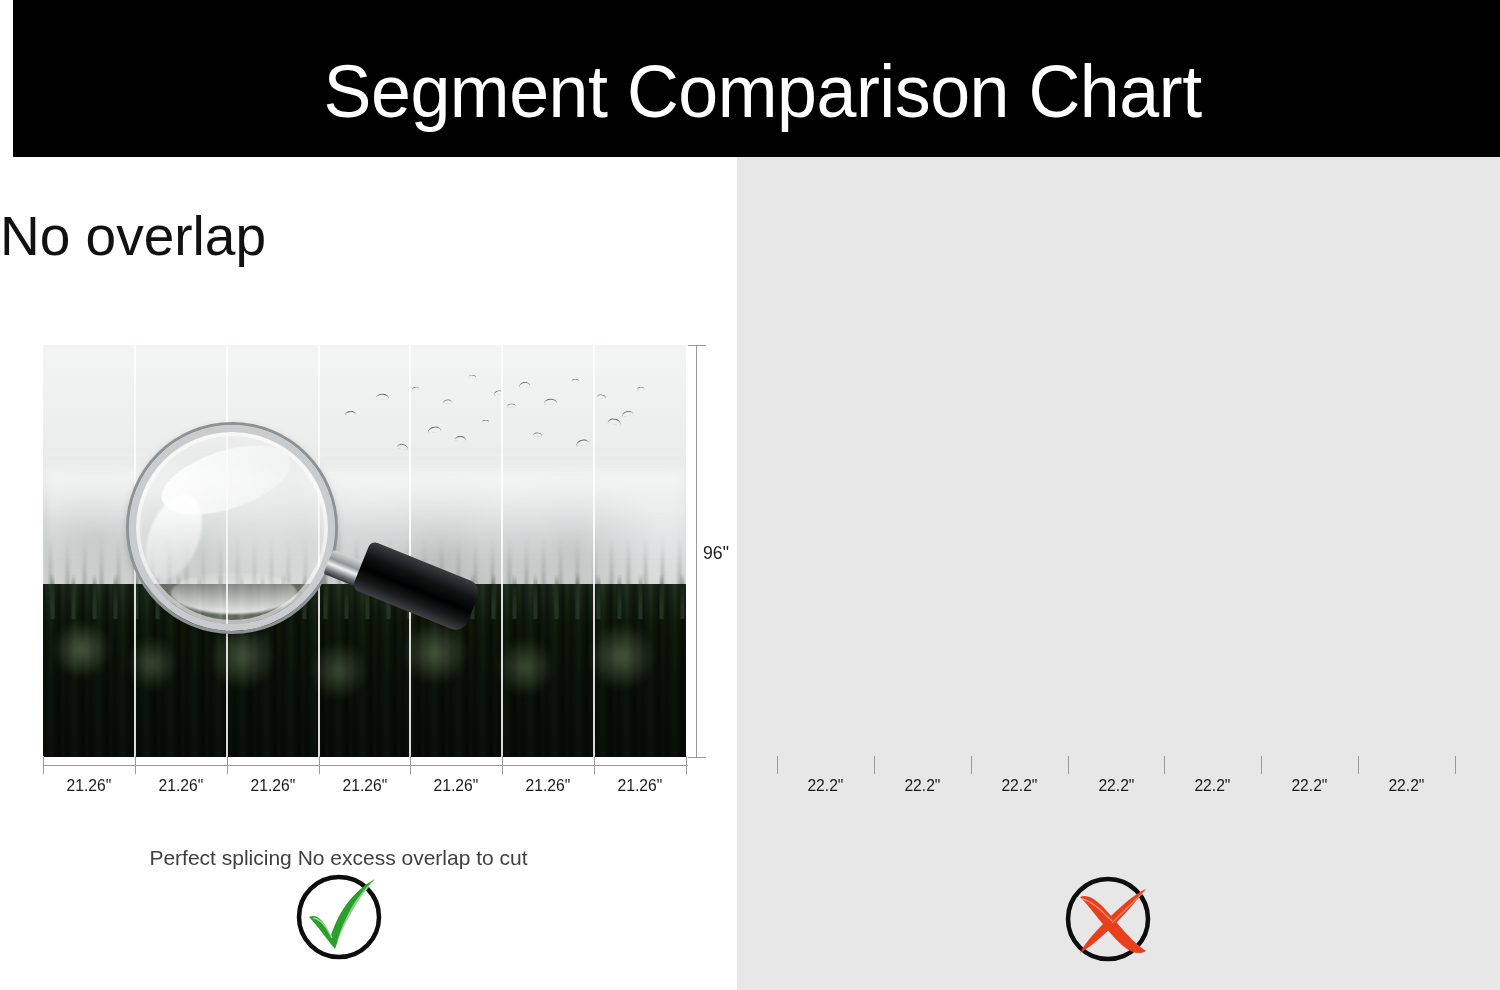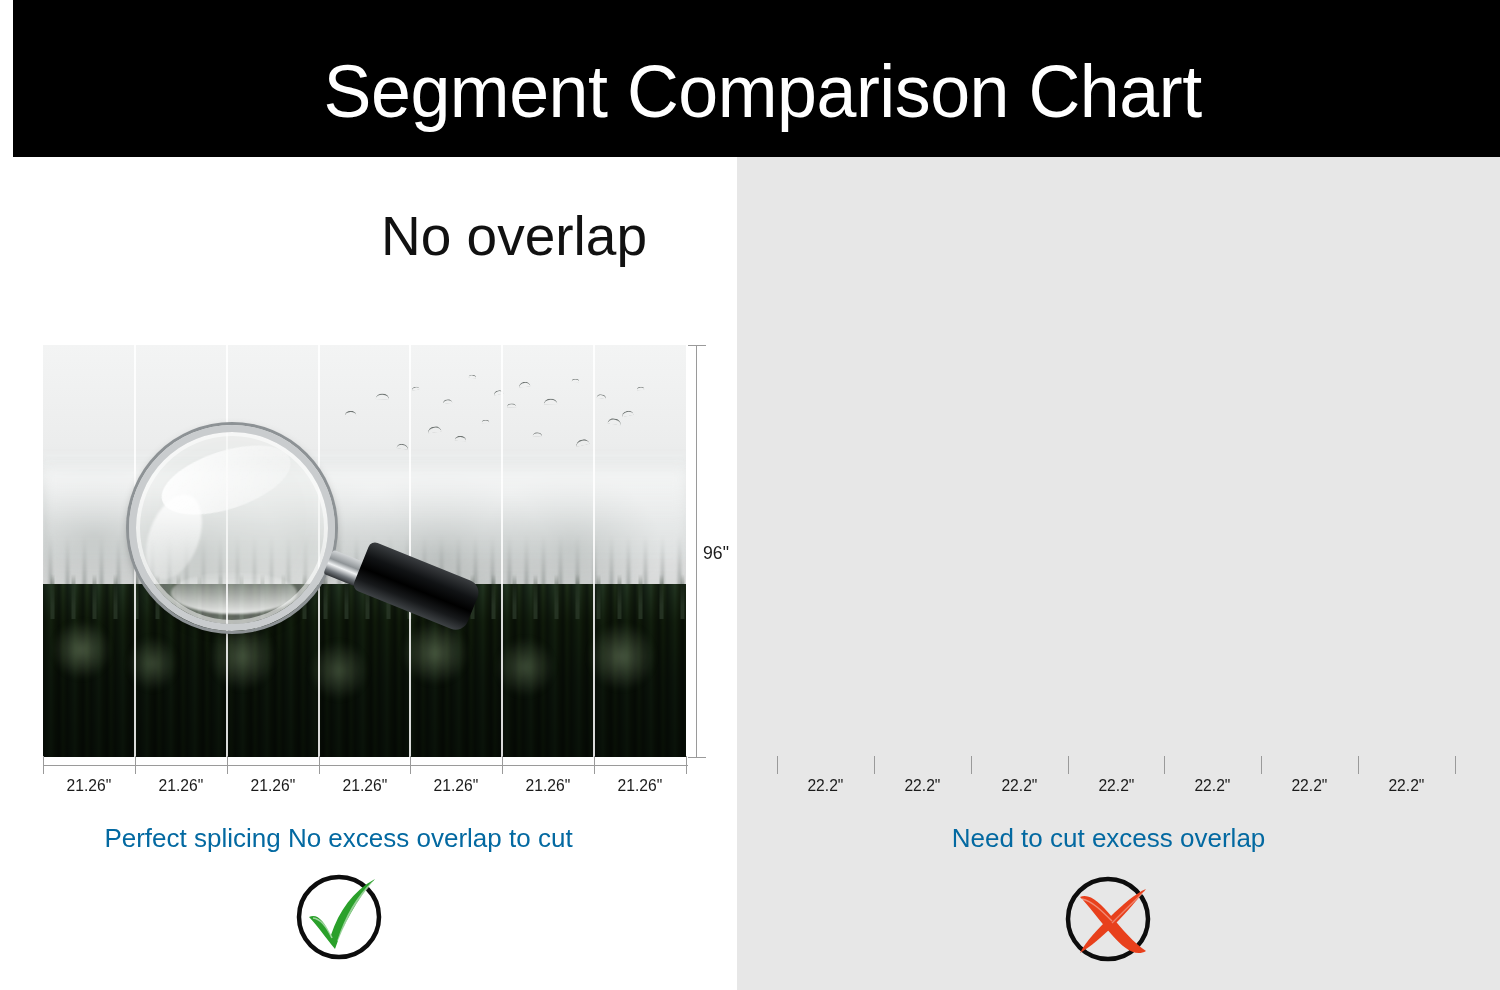--- a/index.html
+++ b/index.html
@@ -46,21 +46,21 @@
     top: 157px;
     height: 833px;
   }
   .panel-left  { left: 0px;   width: 737px; background: #ffffff; }
   .panel-right { left: 737px; width: 763px; background: #e7e7e7; }
 
   .panel-heading {
     position: absolute;
     top: 52px;
     width: 100%;
-    text-align: right;
+    text-align: left;
     font-size: 55px;
     color: #111111;
     font-weight: 400;
     line-height: 1;
   }
   .panel-left  .panel-heading { padding-right: 90px; }
   .panel-right .panel-heading { padding-right: 30px; }
 
   
   .wall {
@@ -250,25 +250,25 @@
     font-size: 19px;
     color: #1b1b1b;
     line-height: 1;
     white-space: nowrap;
     transform: scaleX(0.93);
   }
 
   
   .caption {
     position: absolute;
-    top: 668px;
+    top: 690px;
     width: 100%;
     text-align: center;
-    font-size: 26px;
-    color: #0369a1;
+    font-size: 21px;
+    color: #404040;
     line-height: 1;
   }
   .panel-left  .caption { padding-right: 60px; }
   .panel-right .caption { padding-right: 20px; }
 
   .verdict {
     position: absolute;
     top: 712px;
     width: 100%;
     display: flex;
@@ -356,21 +356,20 @@
         <path d="M18 48 C26 44, 33 52, 40 66 C48 42, 62 22, 84 10 C66 30, 52 56, 44 80 C34 68, 26 56, 18 48 Z" fill="#2aa02a"></path>
         <path d="M22 49 C30 50, 36 58, 41 69" fill="none" stroke="#ffffff" stroke-width="1.6" opacity="0.55"></path>
         <path d="M47 72 C54 50, 66 28, 82 13" fill="none" stroke="#ffffff" stroke-width="1.8" opacity="0.5"></path>
       </svg>
     </div>
   </div>
 
   <div class="panel panel-right">
 
 
-    <div class="caption">Need to cut excess overlap</div>
 
     <div class="verdict">
       <svg width="100" height="100" viewBox="0 0 100 100" aria-label="red-cross-icon">
         <circle cx="48" cy="50" r="40" fill="none" stroke="#0d0d0d" stroke-width="4.5"></circle>
         <path d="M20 28 C30 24, 40 34, 52 48 C62 60, 74 74, 86 82 C76 88, 64 80, 52 66 C40 52, 28 36, 20 28 Z" fill="#e8401c"></path>
         <path d="M86 20 C78 30, 66 44, 54 56 C42 68, 30 78, 20 84 C26 72, 38 60, 50 48 C62 36, 76 24, 86 20 Z" fill="#e8401c"></path>
         <path d="M22 30 C32 32, 42 42, 52 52" fill="none" stroke="#ffffff" stroke-width="1.4" opacity="0.4"></path>
         <path d="M84 23 C74 32, 62 44, 52 54" fill="none" stroke="#ffffff" stroke-width="1.4" opacity="0.35"></path>
       </svg>
     </div>

